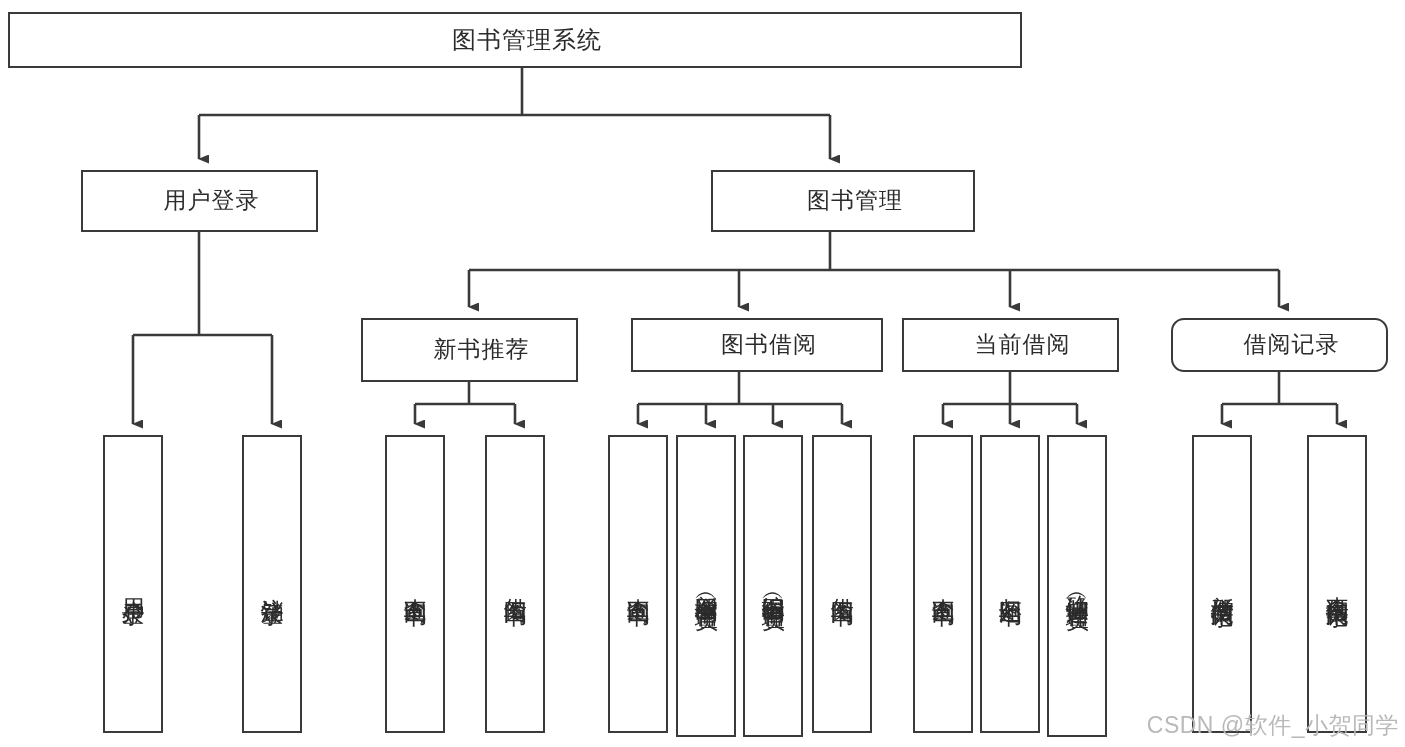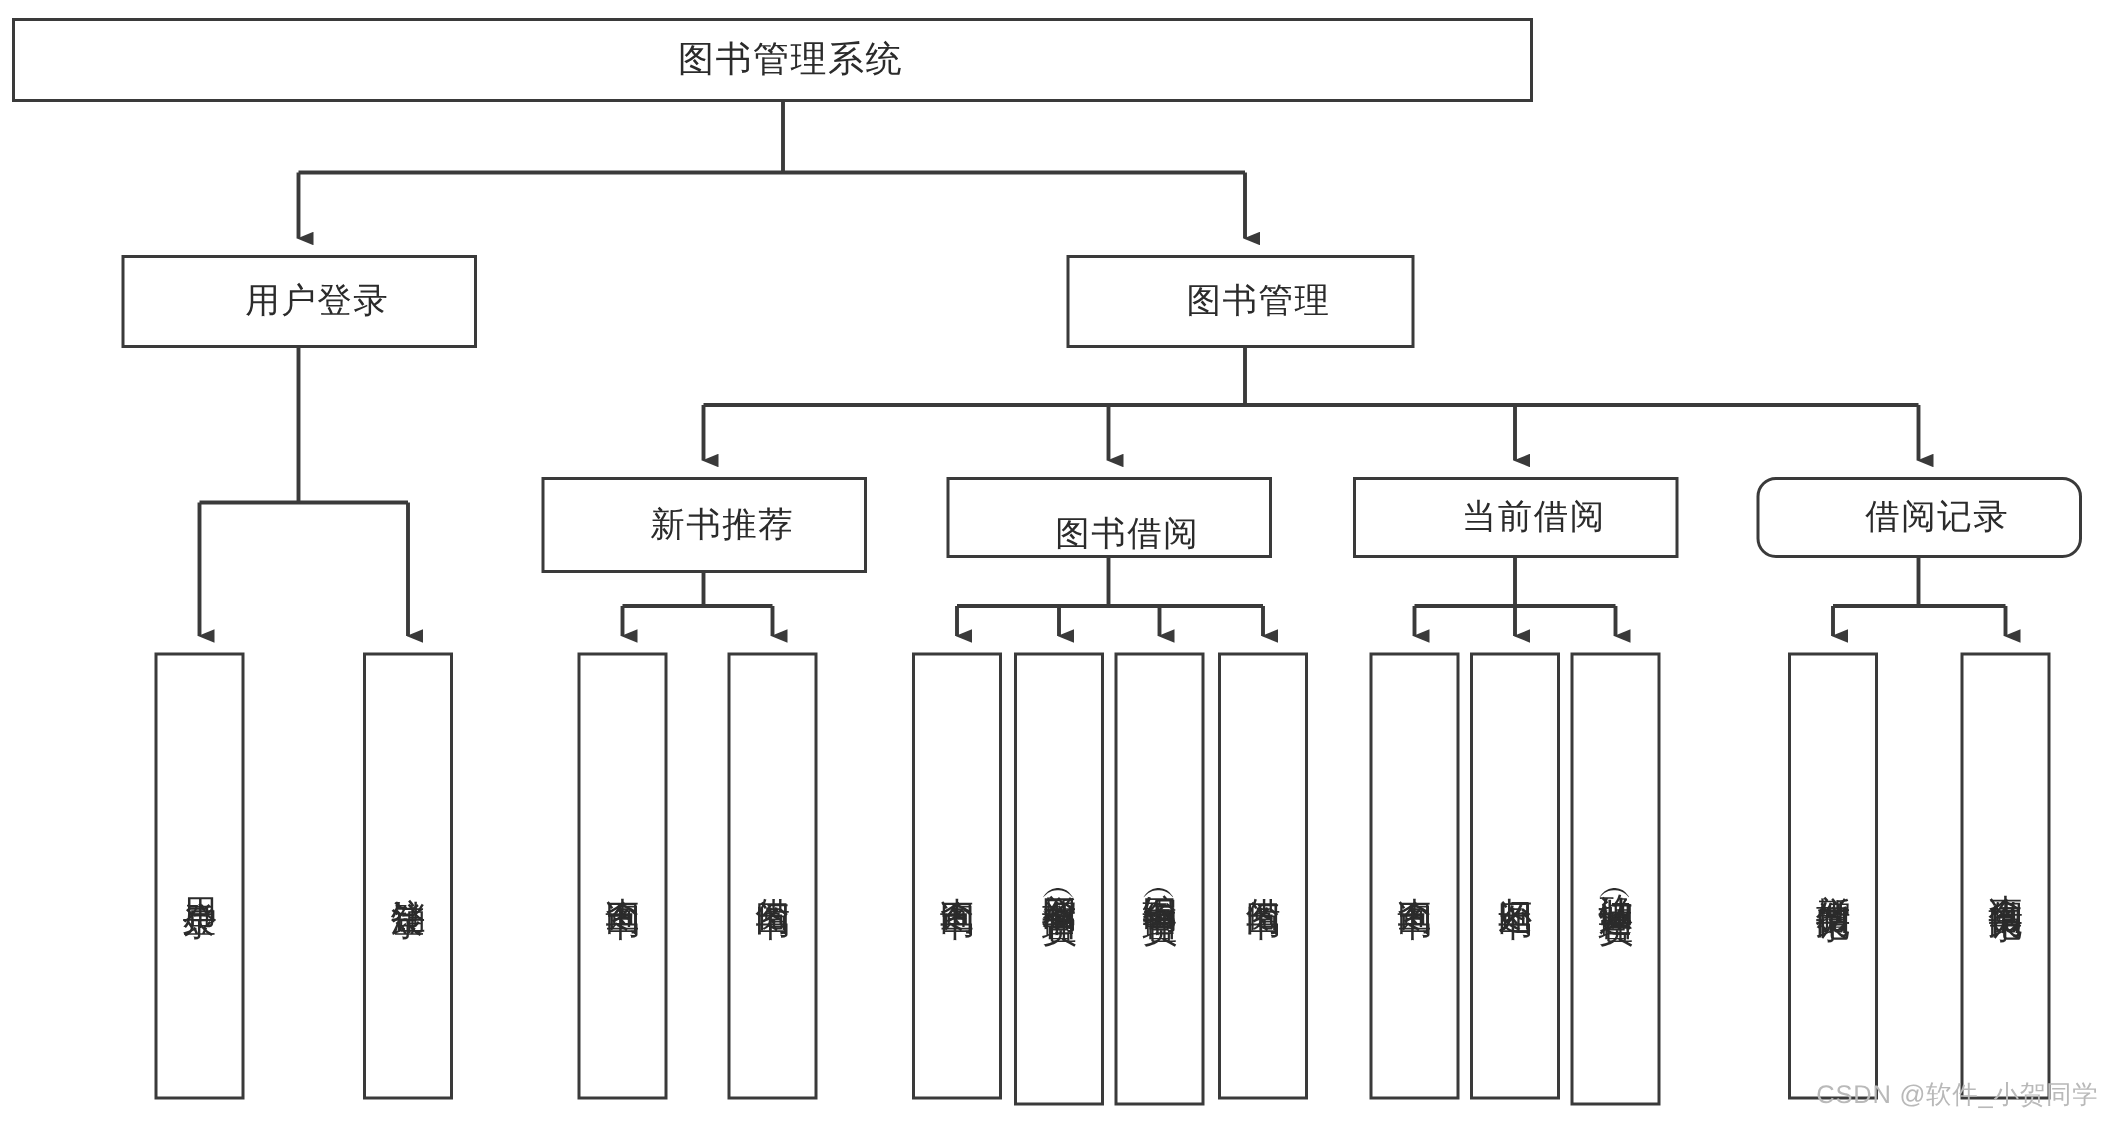--- a/index.html
+++ b/index.html
@@ -8,21 +8,21 @@
   #diagram{position:relative;width:1405px;height:747px;background:#fff;}
   svg.wires{position:absolute;left:0;top:0;width:1405px;height:747px;}
   .node{position:absolute;box-sizing:border-box;background:#ffffff;
         border:2.5px solid #3a3a3a;display:flex;align-items:center;
         justify-content:center;color:#2b2b2b;padding-left:24px;}
   .node.h{font-size:23px;line-height:1.2;letter-spacing:1px;white-space:nowrap;}
   .node.v{writing-mode:vertical-rl;text-orientation:upright;
           font-size:23px;line-height:1.45;letter-spacing:2px;
           align-items:center;justify-content:center;padding:6px 0;}
   .node.root{font-size:24px;}
-  .watermark{position:absolute;right:6px;bottom:6px;font-size:17px;
+  .watermark{position:absolute;right:6px;bottom:6px;font-size:23px;
              color:#b9b9b9;white-space:nowrap;letter-spacing:.5px;}
 </style>
 </head>
 <body>
 
 <div id="diagram">
 
   <svg class="wires" viewBox="0 0 1405 747" xmlns="http://www.w3.org/2000/svg">
     <defs>
       <marker id="arw" markerWidth="9" markerHeight="11" refX="4.5" refY="10" orient="auto" markerUnits="userSpaceOnUse">
@@ -73,28 +73,28 @@
     </g>
   </svg>
 
   <div class="node h root" style="left:8px;top:12px;width:1014px;height:56px;">
     <span>图书管理系统</span>
   </div>
 
   <div class="node h" style="left:81px;top:170px;width:237px;height:62px;">
     <span>用户登录</span>
   </div>
-  <div class="node h" style="left:711px;top:170px;width:232px;height:62px;">
+  <div class="node h" style="left:711px;top:170px;width:264px;height:62px;">
     <span>图书管理</span>
   </div>
 
   <div class="node h" style="left:361px;top:318px;width:217px;height:64px;">
     <span>新书推荐</span>
   </div>
-  <div class="node h" style="left:631px;top:318px;width:217px;height:54px;align-items:flex-end;">
+  <div class="node h" style="left:631px;top:318px;width:252px;height:54px;">
     <span>图书借阅</span>
   </div>
   <div class="node h" style="left:902px;top:318px;width:217px;height:54px;">
     <span>当前借阅</span>
   </div>
   <div class="node h" style="left:1171px;top:318px;width:217px;height:54px;border-radius:13px;">
     <span>借阅记录</span>
   </div>
 
   <div class="node v" style="left:103px;top:435px;width:60px;height:298px;">

